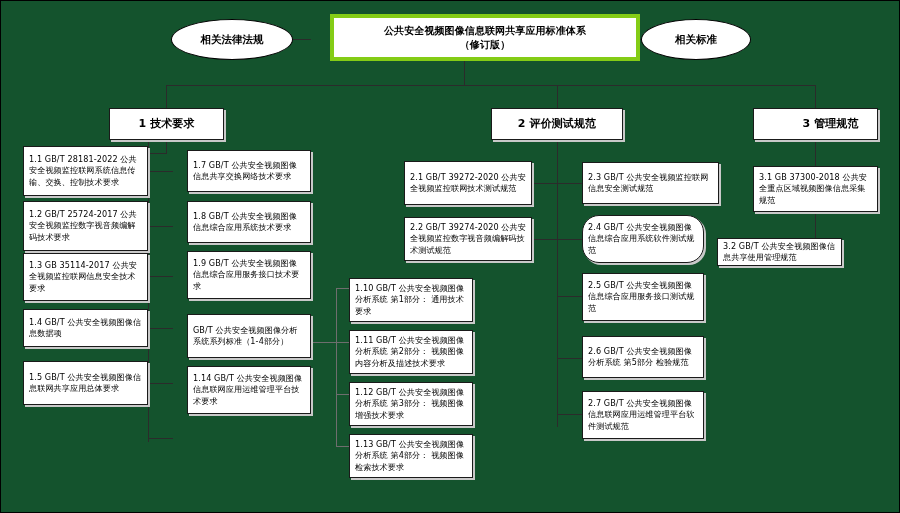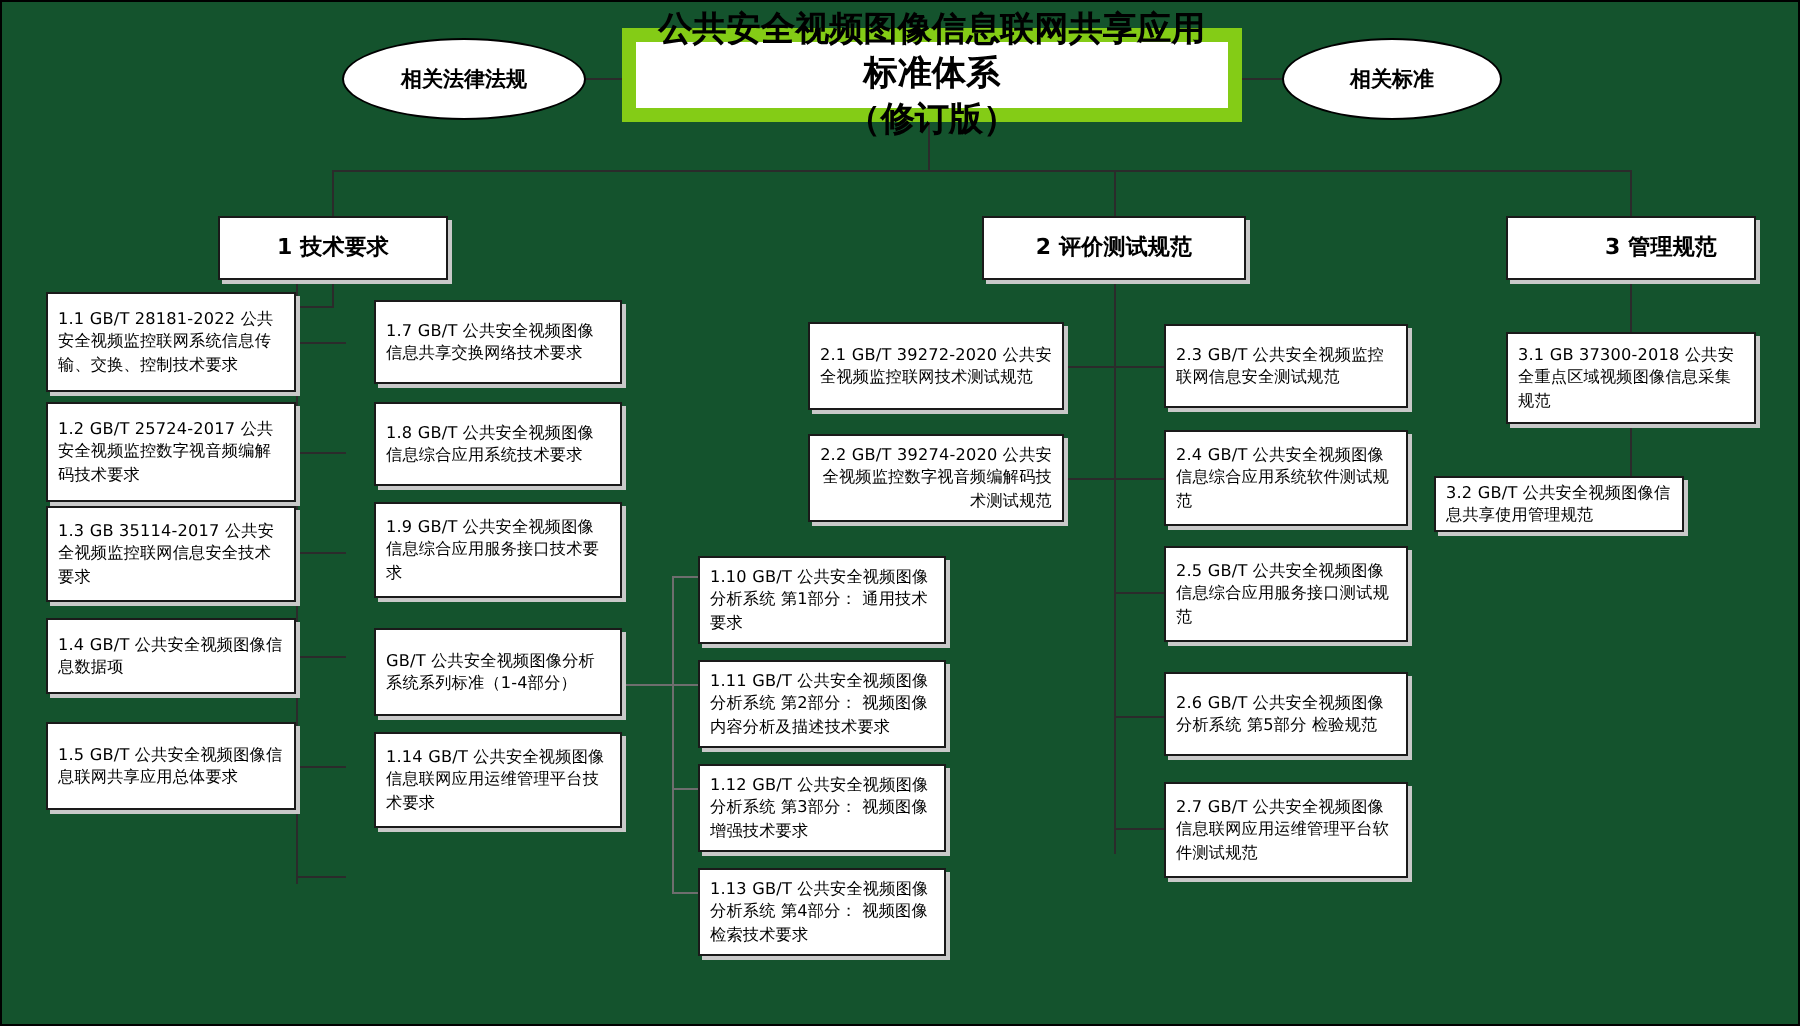--- a/index.html
+++ b/index.html
@@ -12,22 +12,22 @@
     position:absolute;box-sizing:border-box;
     border:1px solid #1a1a1a;background:#fff;
     box-shadow:2px 2px 0 #c9c9c9;
     display:flex;align-items:center;
     font-size:8.1px;line-height:1.42;color:#000;
     letter-spacing:0.1px;
     padding:3px 5px;
   }
   .box .t{display:block;width:100%;}
   .root{
-    font-size:17px;line-height:1.33;font-weight:600;text-align:center;
-    justify-content:center;box-shadow:none;border:7px solid #84cc16;
+    font-size:10px;line-height:1.33;font-weight:600;text-align:center;
+    justify-content:center;box-shadow:none;border:4px solid #84cc16;margin-left:19px;
   }
   .lvl1{
     font-size:11px;font-weight:600;text-align:center;justify-content:center;
     box-shadow:2px 2px 0 #c9c9c9;
   }
   .ellipse{
     position:absolute;box-sizing:border-box;border:1.2px solid #000;
     border-radius:50%;background:#fff;display:flex;align-items:center;
     justify-content:center;font-size:10.5px;font-weight:600;color:#000;
     text-align:center;
@@ -147,28 +147,28 @@
   <div class="box" style="left:348px;top:381px;width:124px;height:44px;">
     <span class="t">1.12 GB/T 公共安全视频图像分析系统 第3部分： 视频图像增强技术要求</span>
     </div>
   <div class="box" style="left:348px;top:433px;width:124px;height:44px;">
     <span class="t">1.13 GB/T 公共安全视频图像分析系统 第4部分： 视频图像检索技术要求</span>
     </div>
 
   <div class="box" style="left:403px;top:160px;width:128px;height:44px;">
     <span class="t">2.1 GB/T 39272-2020 公共安全视频监控联网技术测试规范</span>
     </div>
-  <div class="box" style="left:403px;top:216px;width:128px;height:44px;text-align:right;">
+  <div class="box" style="left:403px;top:216px;width:128px;height:44px;">
     <span class="t">2.2 GB/T 39274-2020 公共安全视频监控数字视音频编解码技术测试规范</span>
     </div>
 
-  <div class="box" style="left:581px;top:161px;width:122px;height:42px;">
+  <div class="box" style="left:581px;top:161px;width:137px;height:42px;">
     <span class="t">2.3 GB/T 公共安全视频监控联网信息安全测试规范</span>
     </div>
-  <div class="box" style="left:581px;top:214px;width:122px;height:48px;">
+  <div class="box" style="left:581px;top:214px;width:122px;height:48px;border-radius:17px;">
     <span class="t">2.4 GB/T 公共安全视频图像信息综合应用系统软件测试规范</span>
     </div>
   <div class="box" style="left:581px;top:272px;width:122px;height:48px;">
     <span class="t">2.5 GB/T 公共安全视频图像信息综合应用服务接口测试规范</span>
     </div>
   <div class="box" style="left:581px;top:335px;width:122px;height:42px;">
     <span class="t">2.6 GB/T 公共安全视频图像分析系统 第5部分 检验规范</span>
     </div>
   <div class="box" style="left:581px;top:390px;width:122px;height:48px;">
     <span class="t">2.7 GB/T 公共安全视频图像信息联网应用运维管理平台软件测试规范</span>

